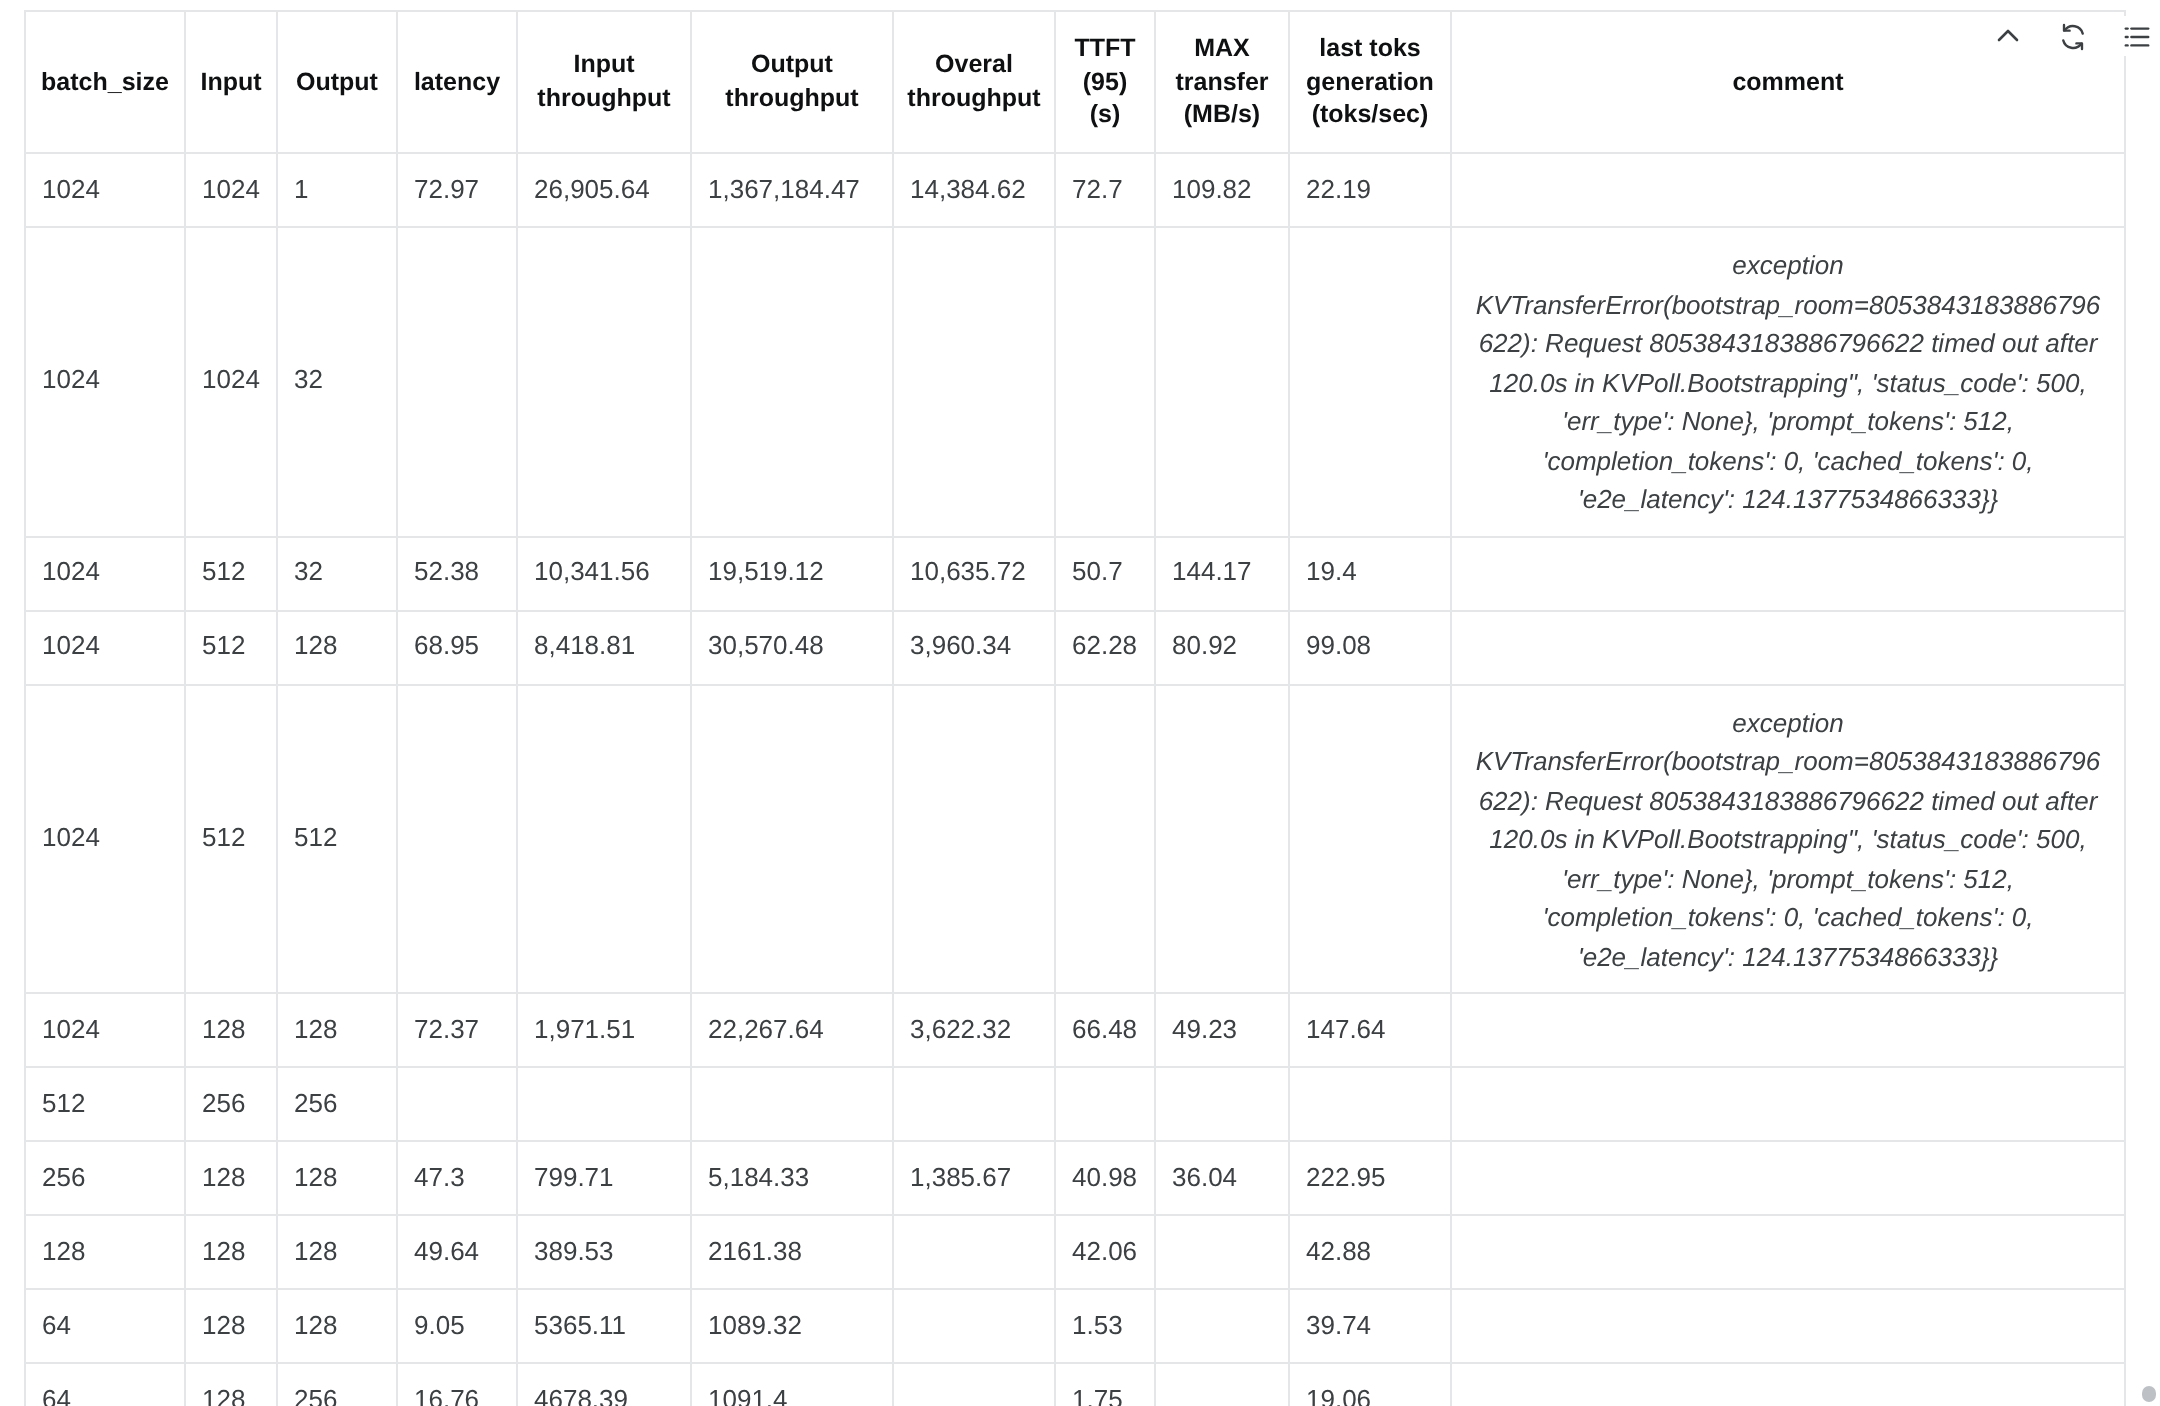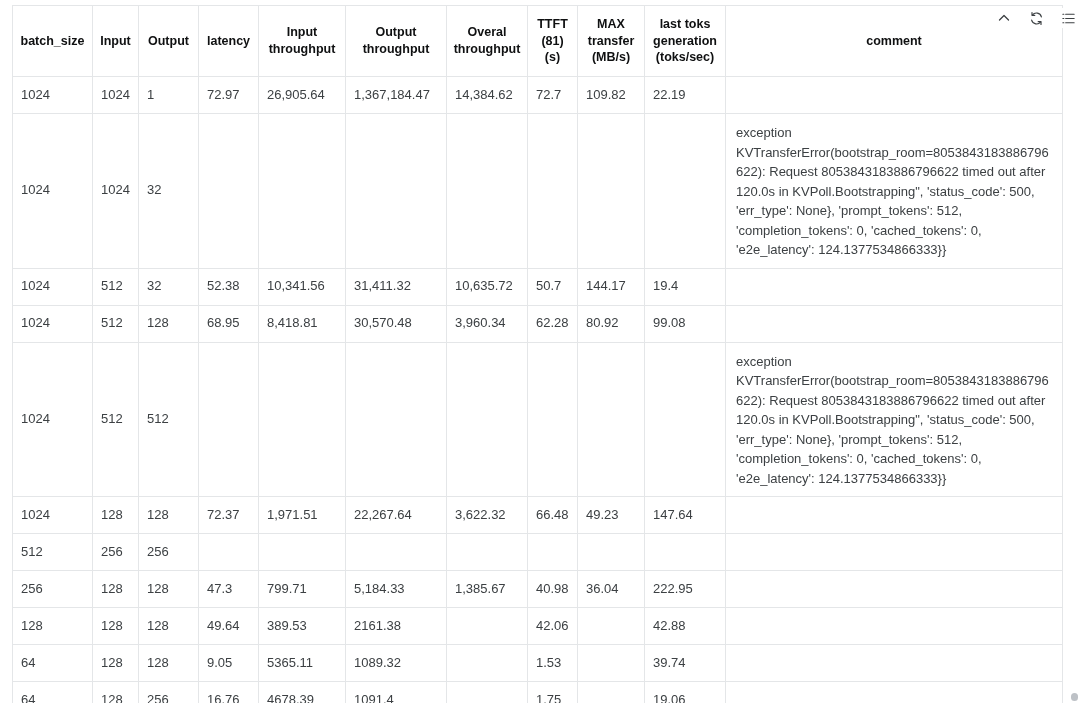--- a/index.html
+++ b/index.html
@@ -70,24 +70,25 @@
     padding: 4px 6px;
   }
   table.data-table tbody td {
     color: #3c4043;
     font-size: 13px;
     height: 20px;
     line-height: 1.45;
     text-align: left;
   }
   table.data-table tbody td.comment-cell {
-    text-align: left;
+    text-align: center;
     line-height: 1.5;
     padding: 8px 10px;
     color: #3c4043;
+    font-style: italic;
   }
   table.data-table tbody tr.tall td {
     height: 104px;
     vertical-align: middle;
   }
   table.data-table tbody tr.tall td.comment-cell {
     vertical-align: top;
     padding-top: 9px;
   }
 
@@ -169,21 +170,21 @@
     </colgroup>
     <thead>
       <tr id="header-row">
           <th><span>batch_size</span></th>
           <th><span>Input</span></th>
           <th><span>Output</span></th>
           <th><span>latency</span></th>
           <th><span>Input</span><br><span>throughput</span></th>
           <th><span>Output</span><br><span>throughput</span></th>
           <th><span>Overal</span><br><span>throughput</span></th>
-          <th><span>TTFT</span><br><span>(81)</span><br><span>(s)</span></th>
+          <th><span>TTFT</span><br><span>(95)</span><br><span>(s)</span></th>
           <th><span>MAX</span><br><span>transfer</span><br><span>(MB/s)</span></th>
           <th><span>last toks</span><br><span>generation</span><br><span>(toks/sec)</span></th>
           <th><span>comment</span></th>
         </tr>
     </thead>
     <tbody id="table-body">
         <tr>
           <td>1024</td>
           <td>1024</td>
           <td>1</td>
@@ -208,21 +209,21 @@
           <td></td>
           <td></td>
           <td class="comment-cell">exception KVTransferError(bootstrap_room=8053843183886796622): Request 8053843183886796622 timed out after 120.0s in KVPoll.Bootstrapping", 'status_code': 500, 'err_type': None}, 'prompt_tokens': 512, 'completion_tokens': 0, 'cached_tokens': 0, 'e2e_latency': 124.1377534866333}}</td>
         </tr>
         <tr>
           <td>1024</td>
           <td>512</td>
           <td>32</td>
           <td>52.38</td>
           <td>10,341.56</td>
-          <td>31,411.32</td>
+          <td>19,519.12</td>
           <td>10,635.72</td>
           <td>50.7</td>
           <td>144.17</td>
           <td>19.4</td>
           <td class="comment-cell"></td>
         </tr>
         <tr>
           <td>1024</td>
           <td>512</td>
           <td>128</td>

